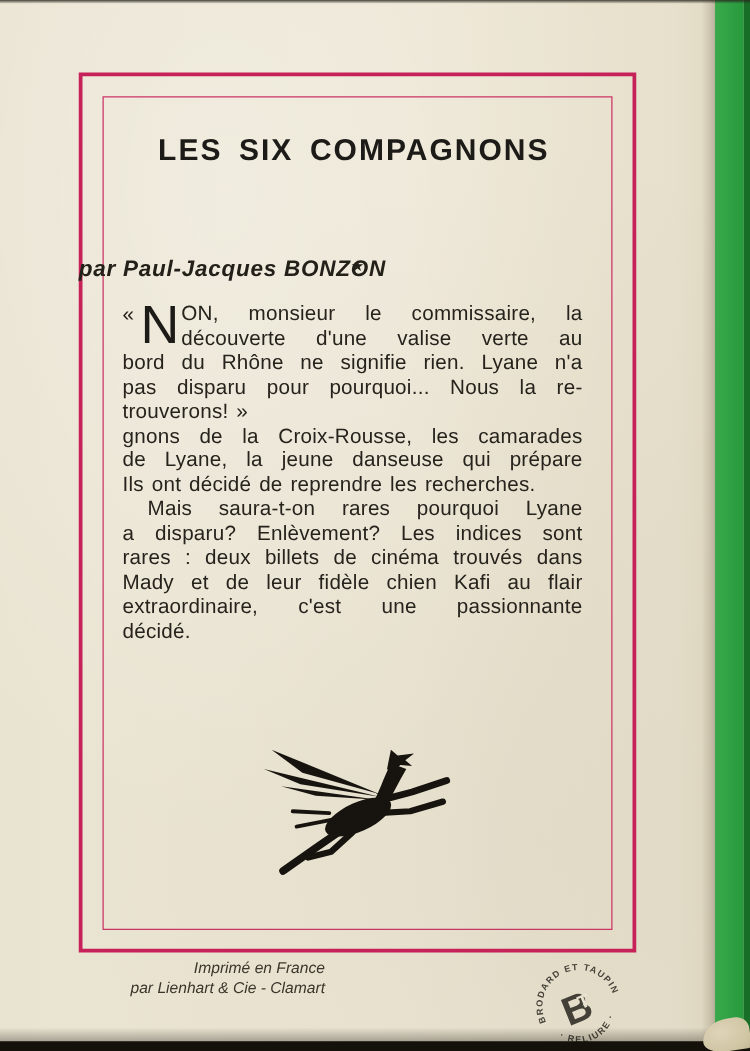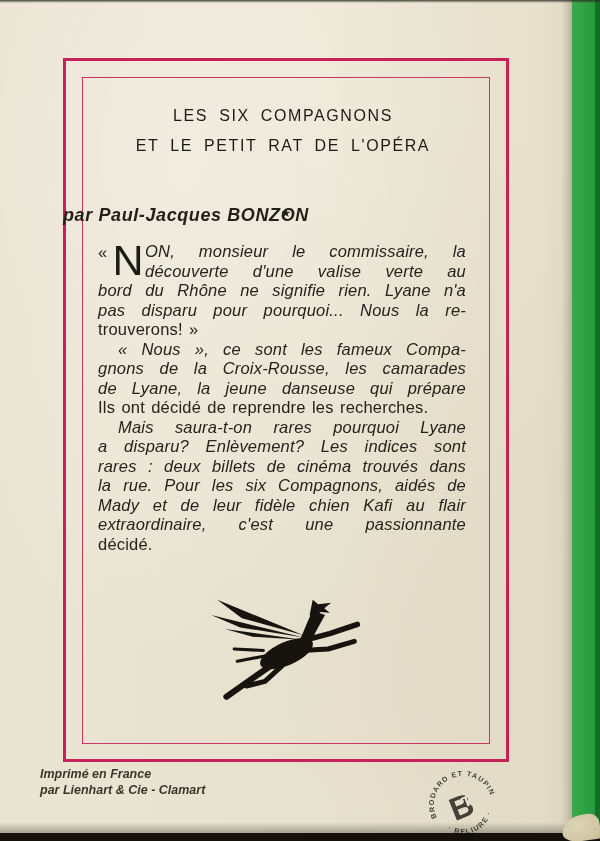--- a/index.html
+++ b/index.html
@@ -26,79 +26,76 @@
   .worn-corner{position:absolute;left:562px;top:815px;width:38px;height:26px;z-index:7;
     background:radial-gradient(ellipse at 40% 40%, #ded4b8, #cfc4a2 75%, #c0b48f);
     border-radius:65% 30% 10% 55% / 75% 45% 15% 40%; transform:rotate(-8deg);}
   
   .frame-outer{position:absolute;left:63px;top:58px;width:446px;height:704px;z-index:1;
     border:3px solid #c7215a;box-sizing:border-box;}
   .frame-inner{position:absolute;left:82px;top:77px;width:408px;height:667px;z-index:1;
     border:1.5px solid #cb3566;box-sizing:border-box;}
   
   .title{position:absolute;left:63px;width:440px;text-align:center;z-index:2;
-    font-weight:normal;font-size:16px;letter-spacing:1.6px;word-spacing:5px;color:#1d1b17;}
+    font-weight:bold;font-size:24px;letter-spacing:1.6px;word-spacing:5px;color:#1d1b17;}
   .title1{top:107px;} .title2{top:137px;}
   .byline{position:absolute;left:63px;top:173px;width:446px;z-index:2;
     font-style:italic;font-weight:bold;font-size:18px;letter-spacing:0.6px;color:#232019;margin-top:32px;}
   .star{position:absolute;left:63px;top:206px;width:446px;text-align:center;z-index:2;
     font-size:12px;color:#232019;}
   .blurb{position:absolute;left:98px;top:242px;width:368px;z-index:2;
     font-size:16.5px;line-height:19.5px;letter-spacing:0.2px;word-spacing:1.5px;color:#26231d;}
-  .bl{text-align:justify;text-align-last:justify;font-style:italic;}
+  .bl{text-align:justify;text-align-last:justify;}
   .bl-last{text-align:right;text-align-last:left;}
   .ind{padding-left:20px;}
   .dcap{float:left;width:47px;height:39px;display:flex;align-items:flex-start;}
   .oq{font-size:16.5px;line-height:21px;}
   .dcN{font-size:43px;line-height:37px;margin-left:5px;font-weight:400;color:#1d1b17;}
   .pegasus{position:absolute;left:208px;top:590px;width:154px;height:118px;z-index:2;}
-  .imprint{position:absolute;left:40px;top:767px;width:220px;text-align:left;z-index:2;
-    font-style:italic;font-weight:bold;font-size:12.5px;line-height:15.5px;color:#3a362b;}
+  .imprint{position:absolute;left:40px;top:767px;width:220px;text-align:right;z-index:2;
+    font-style:italic;font-weight:normal;font-size:12.5px;line-height:15.5px;color:#3a362b;}
   .stamp{position:absolute;left:408px;top:750px;width:110px;height:110px;z-index:5;opacity:0.88;}
 </style>
 </head>
 <body>
 
 <div class="page">
 
   <div class="crease"></div>
   <div class="spine"></div>
   <div class="spine-dark"></div>
 
   <div class="frame-outer"></div>
   <div class="frame-inner"></div>
 
   <div class="title title1">LES SIX COMPAGNONS</div>
-  <div class="title title2">ET LE PETIT RAT DE L'OPÉRA</div>
   <div class="byline">par Paul-Jacques BONZON</div>
   <div class="star">★</div>
 
   <div class="blurb">
     <div>
       <div class="dcap">
         <span class="oq">«</span>
         <span class="dcN">N</span>
       </div>
       <div class="bl">ON, monsieur le commissaire, la</div>
       <div class="bl">découverte d'une valise verte au</div>
       <div class="bl">bord du Rhône ne signifie rien. Lyane n'a</div>
       <div class="bl">pas disparu pour pourquoi... Nous la re-</div>
       <div class="bl-last">trouverons! »</div>
     </div>
     <div>
-      <div class="bl ind">« Nous », ce sont les fameux Compa-</div>
       <div class="bl">gnons de la Croix-Rousse, les camarades</div>
       <div class="bl">de Lyane, la jeune danseuse qui prépare</div>
       <div class="bl-last">Ils ont décidé de reprendre les recherches.</div>
     </div>
     <div>
       <div class="bl ind">Mais saura-t-on rares pourquoi Lyane</div>
       <div class="bl">a disparu? Enlèvement? Les indices sont</div>
       <div class="bl">rares : deux billets de cinéma trouvés dans</div>
-      <div class="bl">la rue. Pour les six Compagnons, aidés de</div>
       <div class="bl">Mady et de leur fidèle chien Kafi au flair</div>
       <div class="bl">extraordinaire, c'est une passionnante</div>
       <div class="bl-last">décidé.</div>
     </div>
   </div>
 
   <svg class="pegasus" viewBox="0 0 200 140" preserveAspectRatio="xMidYMid meet">
     <g fill="#17140f" stroke="none">
       <ellipse cx="102" cy="76" rx="37" ry="15" transform="rotate(-24 102 76)"></ellipse>
       <path d="M116,64 C124,50 128,36 136,20 L152,26 C144,40 138,52 128,70 Z"></path>

